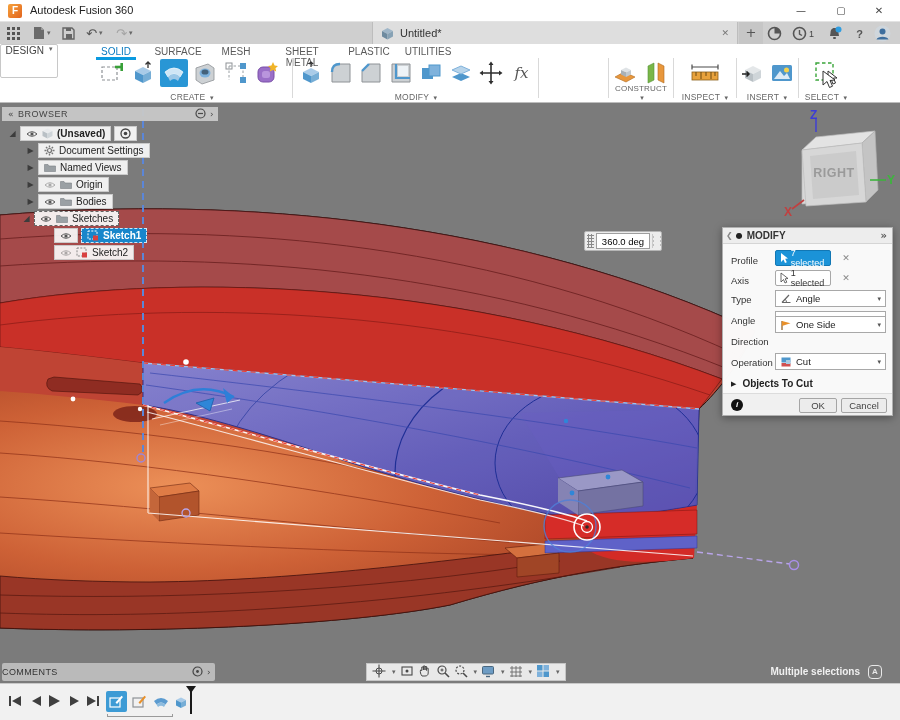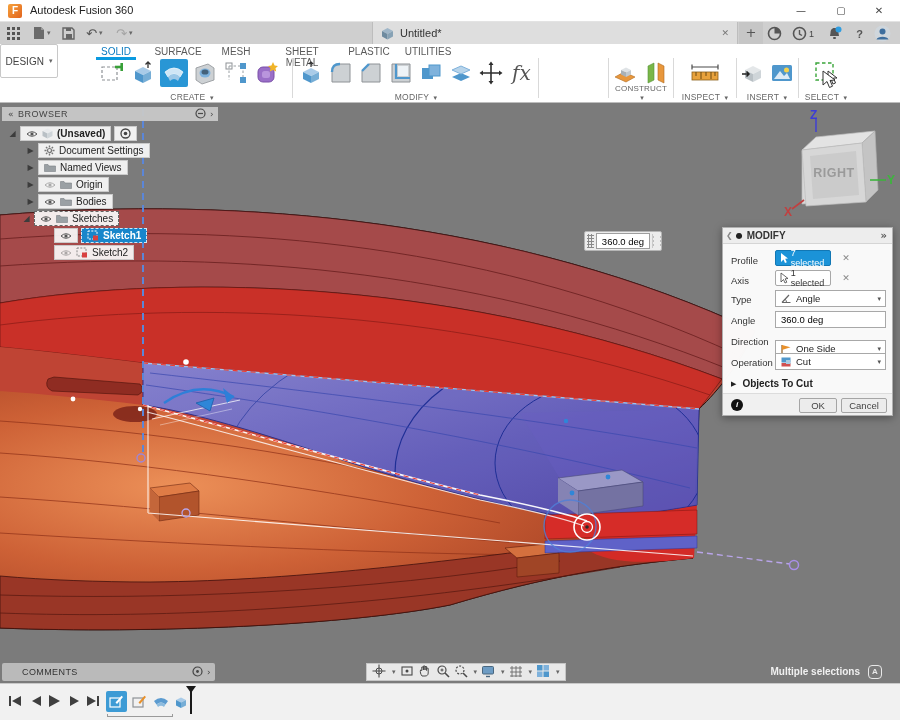--- a/index.html
+++ b/index.html
@@ -18,31 +18,31 @@
 .qicon{top:3px;height:16px;display:flex;align-items:center;color:#555}
 .caret{font-size:7px;color:#666;margin-left:2px}
 
 #doc-tab{left:372px;top:22px;width:366px;height:22px;background:#dedede;border-left:1px solid #bdbdbd;border-right:1px solid #bdbdbd;display:flex;align-items:center}
 #doc-tab .lbl{font-size:11px;color:#333;margin-left:6px}
 #tab-close{position:absolute;right:8px;font-size:9px;color:#777}
 #tab-plus{left:739px;top:22px;width:24px;height:22px;background:#c6c6c6;text-align:center;line-height:22px;font-size:13px;color:#555}
 .strip-ic{top:25px;width:17px;height:17px;display:flex;align-items:center;justify-content:center}
 
 #ribbon{top:44px;left:0;width:900px;height:59px;background:#fff;border-bottom:1px solid #bdbdbd}
-#design-btn{left:30px;top:14px;width:58px;height:34px;border:1px solid #c8c8c8;border-radius:2px;background:#fff;display:flex;align-items:center;justify-content:center;gap:3px;font-size:10px;color:#444}
+#design-btn{left:30px;top:14px;width:58px;height:34px;border:1px solid #c8c8c8;border-radius:2px;background:#fff;display:flex;justify-content:center;gap:3px;font-size:10px;color:#444}
 .rtab{top:2px;font-size:10px;color:#5a5a5a;text-align:center}
 .rtab.active{color:#0a7ac0}
 #tab-underline{left:96px;top:13px;width:40px;height:3px;background:#0a9ae0}
 .grp{top:14px;height:44px}
 .grp .icons{display:flex;gap:3px;align-items:center;height:30px}
 .grp-label{position:absolute;bottom:0;left:0;right:0;text-align:center;font-size:8.5px;color:#666;letter-spacing:.2px}
 .ticon{width:28px;height:28px;display:flex;align-items:center;justify-content:center;border-radius:2px}
 .ticon.active{background:#2996d5}
 .rsep{top:14px;width:1px;height:40px;background:#d9d9d9}
-.fx{font-family:"DejaVu Serif",serif;font-style:italic;font-size:20px;color:#555}
+.fx{font-family:"DejaVu Serif",serif;font-style:italic;font-size:15px;color:#555}
 
 #canvas{top:103px;left:0;width:900px;height:580px;background:#7b7b7b}
 
 #browser{left:2px;top:107px;width:216px}
 #browser-header{height:14px;background:rgba(200,200,200,.95);display:flex;align-items:center;font-size:9px;color:#444;letter-spacing:.5px}
 .brow{position:absolute;display:flex;align-items:center;gap:3px;height:15px}
 .chip{background:rgba(250,250,250,.92);border:1px solid rgba(185,185,185,.7);padding:0 5px;height:15px;display:inline-flex;align-items:center;gap:4px;font-size:10px;color:#222;white-space:nowrap}
 .chip.sel{background:#1886cb;color:#fff;border:1px dashed #cfe8f8;font-weight:bold}
 .chip.dashed{border:1px dashed #666}
 .tri{font-size:8px;color:#3c3c3c;width:9px;text-align:center}
@@ -630,21 +630,21 @@
       <svg width="12" height="11">
         <path d="M2,9.5 L10.5,9.5 M2,9.5 L9,2" stroke="#666" stroke-width="1.2" fill="none"></path>
         <path d="M6.5,9.5 A5,5 0 0 0 5.2,6.2" stroke="#666" fill="none"></path>
       </svg>
       <span>Angle</span>
       <span class="dcaret glyph">▾</span>
     </div>
   <span class="fld-lbl" style="top:87px">Angle</span>
   <input class="dinput" style="top: 83px;" value="360.0 deg">
   <span class="fld-lbl" style="top:108px">Direction</span>
-  <div class="ddl" style="top:112px">
+  <div class="ddl" style="top:88px">
       <svg width="12" height="12">
         <path d="M2,2 L2,11" stroke="#8a5a20" stroke-width="1.2"></path>
         <path d="M2,2 L10.5,4.2 L2,7 Z" fill="#e8902a"></path>
       </svg>
       <span>One Side</span>
       <span class="dcaret glyph">▾</span>
     </div>
   <span class="fld-lbl" style="top:129px">Operation</span>
   <div class="ddl" style="top:125px">
       <svg width="12" height="12">
@@ -660,21 +660,21 @@
       <span>Objects To Cut</span>
     </div>
   <div id="rev-footer">
     <span class="abs" style="left:8px;top:5px;width:12px;height:12px;background:#111;border-radius:50%;color:#fff;font-size:8px;font-style:italic;font-weight:bold;text-align:center;line-height:12px">i</span>
     <div class="dbtn" style="left:76px;width:38px">OK</div>
     <div class="dbtn" style="left:118px;width:46px">Cancel</div>
   </div>
 </div>
 
 <div id="comments" class="abs">
-  <span style="margin-left:20px">COMMENTS</span>
+  <span style="">COMMENTS</span>
   <span style="margin-left:auto"><svg width="11" height="11">
         <circle cx="5.5" cy="5.5" r="4.5" fill="none" stroke="#444" stroke-width="1.2"></circle>
         <circle cx="5.5" cy="5.5" r="1.4" fill="#444"></circle>
       </svg></span>
   <span class="glyph" style="margin:0 4px;font-size:9px;color:#444">›</span>
 </div>
 <div id="viewbar" class="abs">
   <span><svg width="14" height="14">
         <circle cx="7" cy="7" r="3" fill="none" stroke="#4a4a4a"></circle>
         <path d="M7,0.5 L7,13.5 M0.5,7 L13.5,7" stroke="#4a4a4a" stroke-width="1.1"></path>

